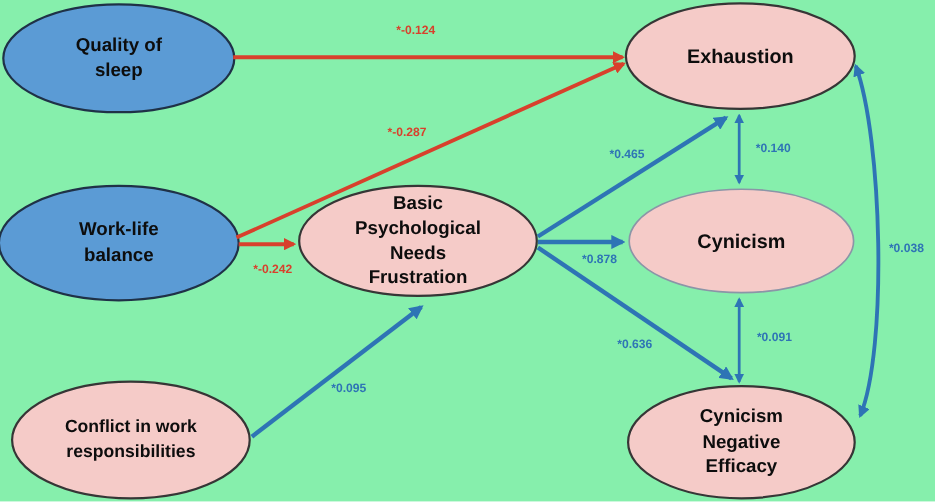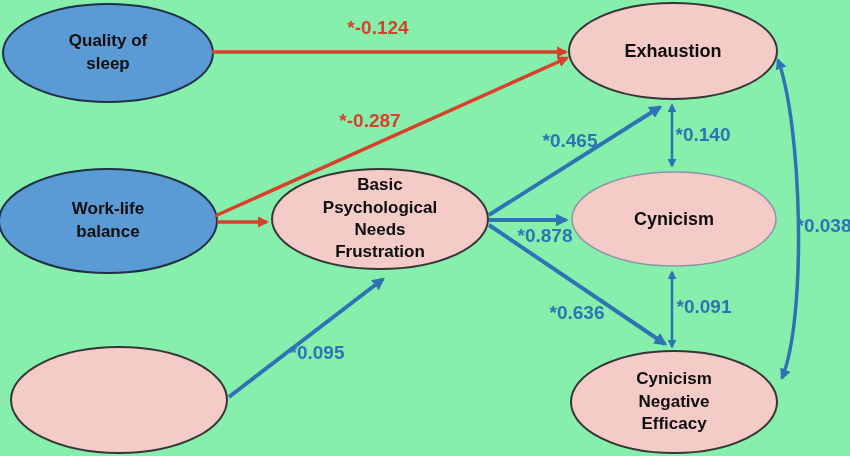--- a/index.html
+++ b/index.html
@@ -17,21 +17,21 @@
   .edge-blue-thin{stroke:#2e74b5;stroke-width:2.5;}
   .edge-blue-curve{stroke:#2e74b5;stroke-width:3.5;}
   .nlabel{
     position:absolute;display:flex;align-items:center;justify-content:center;
     text-align:center;font-weight:bold;color:#0d0d0d;font-size:17px;line-height:1.35;
     white-space:pre-line;pointer-events:none;
   }
   .nlabel.small{font-size:16px;}
   .elabel{
     position:absolute;width:90px;height:22px;display:flex;align-items:center;justify-content:center;
-    text-align:center;font-weight:bold;font-size:19px;white-space:nowrap;pointer-events:none;
+    text-align:center;font-weight:bold;font-size:11px;white-space:nowrap;pointer-events:none;
   }
   .elabel.red{color:#d8402c;}
   .elabel.blue{color:#2e74b5;}
   .elabel.narrow{width:50px;}
 </style>
 </head>
 <body>
 
 <div class="stage">
 
@@ -69,36 +69,39 @@
     <path class="edge edge-blue-thin" d="M672,272 L672,347" marker-start="url(#arr-blue-d)" marker-end="url(#arr-blue-d)"></path>
     <path class="edge edge-blue-curve" d="M778,60 C802,125 807,318 782,378" marker-start="url(#arr-blue)" marker-end="url(#arr-blue)"></path>
   </svg>
 
   <div class="nlabel" style="left:13px;top:4px;width:190px;height:98px;">Quality of
 sleep</div>
 
   <div class="nlabel" style="left:13px;top:169px;width:190px;height:104px;">Work-life
 balance</div>
 
+  <div class="nlabel small" style="left:19px;top:347px;width:200px;height:106px;">Conflict in work
+responsibilities</div>
 
   <div class="nlabel" style="left:280px;top:165px;width:200px;height:108px;line-height:1.32;">Basic
 Psychological
 Needs
 Frustration</div>
 
   <div class="nlabel" style="left:573px;top:3px;width:200px;height:96px;font-size:18px;">Exhaustion</div>
 
   <div class="nlabel" style="left:574px;top:172px;width:200px;height:94px;font-size:18px;">Cynicism</div>
 
   <div class="nlabel" style="left:574px;top:351px;width:200px;height:102px;">Cynicism
 Negative
 Efficacy</div>
 
   <div class="elabel red" style="left:333px;top:17px;">*-0.124</div>
   <div class="elabel red" style="left:325px;top:110px;">*-0.287</div>
+  <div class="elabel red" style="left:203px;top:234px;">*-0.242</div>
   <div class="elabel blue" style="left:272px;top:342px;">*0.095</div>
   <div class="elabel blue" style="left:525px;top:130px;">*0.465</div>
   <div class="elabel blue" style="left:500px;top:225px;">*0.878</div>
   <div class="elabel blue" style="left:532px;top:302px;">*0.636</div>
   <div class="elabel blue" style="left:658px;top:124px;">*0.140</div>
   <div class="elabel blue" style="left:659px;top:296px;">*0.091</div>
   <div class="elabel blue narrow" style="left:799px;top:215px;">*0.038</div>
 
 </div>
 

